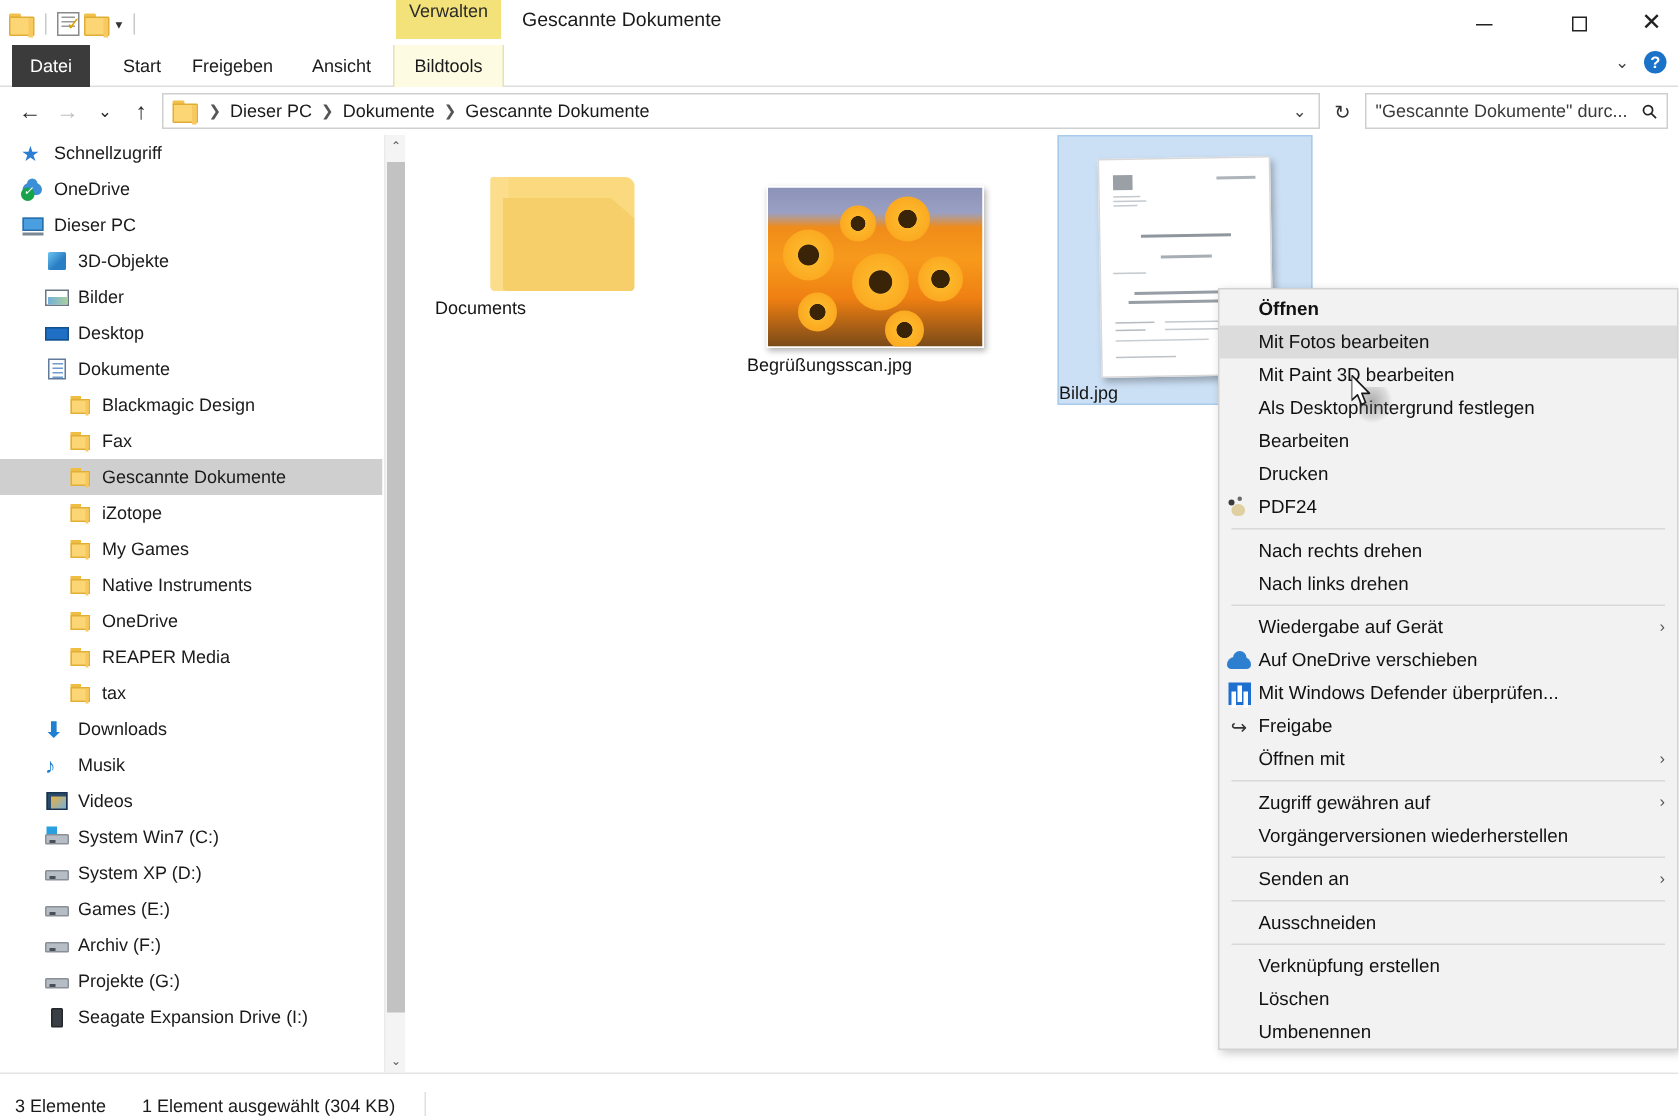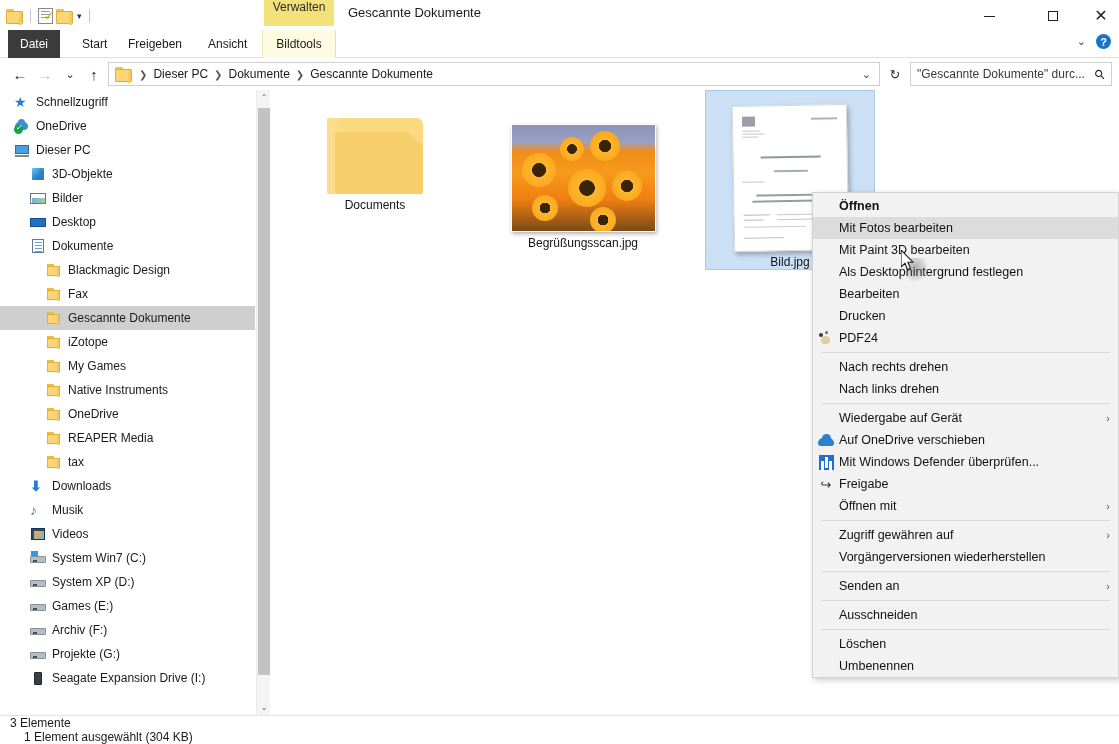--- a/index.html
+++ b/index.html
@@ -99,21 +99,21 @@
   .ic-video .f:after { content:""; position:absolute; left:2px; top:2px; width:10px; height:8px; background:linear-gradient(135deg,#e8b040,#7ab0d8); }
   .ic-drive { position:relative; }
   .ic-drive .d { position:absolute; left:0px; top:6px; width:16px; height:7px; background:#b7bdc4; border:1px solid #8a9098; border-radius:1px; }
   .ic-drive .d:after { content:""; position:absolute; left:2px; top:3px; width:4px; height:1.5px; background:#4a5058; }
   .ic-drive.sys .win { position:absolute; left:1px; top:1px; width:7px; height:6px; background:#2a9fe0; }
   .ic-drive.ext .d { left:4px; top:2px; width:8px; height:13px; background:#3a3f45; border-color:#23272b; }
   .ic-drive.ext .d:after { display:none; }
 
   
   .content { position:absolute; left:270px; top:90px; width:849px; height:625px; background:#fff; }
-  .tile { position:absolute; width:170px; text-align:center; }
+  .tile { position:absolute; width:170px; text-align:left; }
   .tile .cap { font-size:12px; color:#141414; margin-top:4px; white-space:nowrap; }
   .tile.selected { background:#cce0f5; border:1px solid #a8cbec; }
 
   .big-folder { position:relative; width:96px; height:80px; margin:16px auto 0; }
   .big-folder .back { position:absolute; left:0; top:4px; width:96px; height:76px; background:#fad97f; border-radius:2px 6px 3px 3px; }
   .big-folder .front { position:absolute; left:8px; top:18px; width:88px; height:62px; background:#f7cf6a; border-radius:0 0 3px 3px;
         clip-path:polygon(0 0, 82% 0, 100% 22%, 100% 100%, 0 100%); }
   .big-folder .spine { position:absolute; left:0; top:4px; width:12px; height:76px; background:#fbdd8c; border-radius:2px 0 0 3px; }
 
   .thumb-photo { width:145px; height:108px; margin:14px auto 0; border:1px solid #ffffff; box-shadow:1px 2px 4px rgba(0,0,0,.30);
@@ -154,21 +154,21 @@
         background:radial-gradient(ellipse at 40% 40%, rgba(90,90,90,.45) 0%, rgba(120,120,120,.18) 55%, rgba(0,0,0,0) 72%); }
 
   
   .vscroll { position:absolute; left:256px; top:90px; width:14px; height:625px; background:#f4f4f4; border-left:1px solid #eaeaea; }
   .vscroll .arr { position:absolute; left:0; width:14px; height:15px; display:flex; align-items:center; justify-content:center; font-size:8px; color:#5a5a5a; background:#f4f4f4; }
   .vscroll .arr.up { top:0; } .vscroll .arr.dn { bottom:0; }
   .vscroll .thumb { position:absolute; left:1px; top:18px; width:12px; height:567px; background:#c2c2c2; }
 
   
   .statusbar { position:absolute; left:0; top:715px; width:1119px; height:29px; background:#fff; border-top:1px solid #e4e4e4;
-        display:flex; align-items:flex-start; font-size:12px; color:#1a1a1a;flex-direction:column; }
+        display:flex; align-items:flex-end; font-size:12px; color:#1a1a1a; }
   .statusbar .s1 { margin-left:10px; }
   .statusbar .s2 { margin-left:24px; }
   .statusbar .vsep { width:1px; height:16px; background:#e0e0e0; margin-left:20px; }
 </style>
 </head>
 <body>
 
 <div id="app">
 
   <div class="titlebar">
@@ -530,20 +530,24 @@
         <span class="arrow">›</span>
       </div>
       <div class="msep"></div>
       <div class="mi">
         <span class="mico"></span>
         <span class="mlabel">Ausschneiden</span>
       </div>
       <div class="msep"></div>
       <div class="mi">
         <span class="mico"></span>
+        <span class="mlabel">Verknüpfung erstellen</span>
+      </div>
+      <div class="mi">
+        <span class="mico"></span>
         <span class="mlabel">Löschen</span>
       </div>
       <div class="mi">
         <span class="mico"></span>
         <span class="mlabel">Umbenennen</span>
       </div>
     </div>
 
   <div class="cursor-shadow"></div>
   <div class="cursor">

